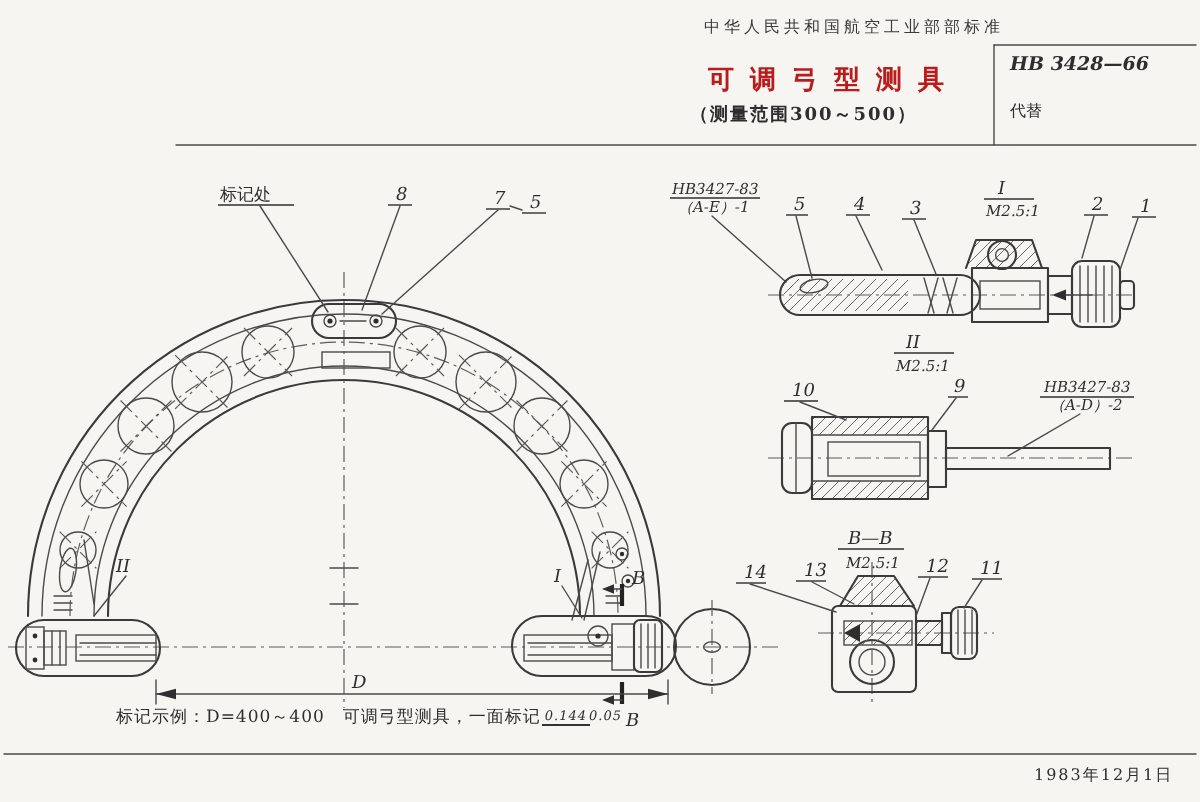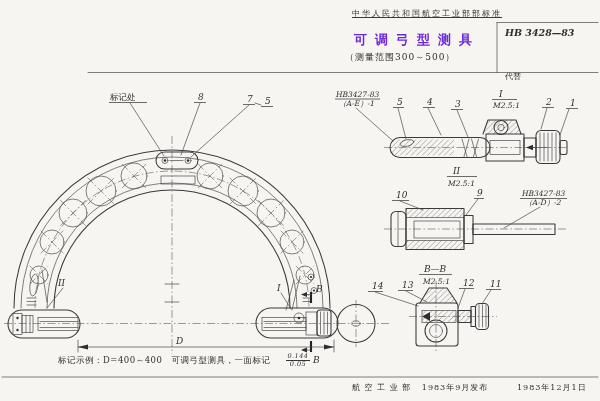--- a/index.html
+++ b/index.html
@@ -1,27 +1,27 @@
 <!DOCTYPE html>
 <html><head>
 <meta charset="utf-8">
 <style>
   html,body{margin:0;padding:0;background:#d8d8d4;}
   .sheet{position:relative;width:600px;height:401px;background:#f6f5f1;overflow:hidden;
          font-family:"DejaVu Serif",serif;color:#2e2e2e;}
   .t{position:absolute;white-space:nowrap;}
-  .org{font-size:8px;letter-spacing:2px;color:#3a3a3a;text-decoration:underline;}
-  .title{font-size:13px;letter-spacing:8px;font-weight:bold;color:#6d28d9;}
-  .subtitle{font-size:9px;letter-spacing:1px;}
+  .org{font-size:8px;letter-spacing:2px;color:#3a3a3a;}
+  .title{font-size:13px;letter-spacing:8px;font-weight:bold;color:#b91c1c;}
+  .subtitle{font-size:9px;letter-spacing:1px;font-weight:bold;}
   .stdno{font-size:9.5px;font-style:italic;font-weight:bold;}
-  .replaces{font-size:8px;margin-top:21px;}
+  .replaces{font-size:8px;}
   .note{font-size:8.5px;letter-spacing:.5px;}
   .foot{font-size:8px;letter-spacing:1px;}
-  .frac{display:inline-flex;flex-direction:column;align-items:center;vertical-align:middle;
-        font-size:6.5px;line-height:1.1;margin:0 16px;text-align:right;}
+  .frac{display:inline-flex;flex-direction:row;align-items:center;vertical-align:middle;
+        font-size:6.5px;line-height:1.1;margin:0 1px;text-align:right;}
   .frac i{font-style:italic;}
   .frac i.fn{border-bottom:.7px solid #333;padding:0 1px;}
   svg{position:absolute;left:0;top:0;}
   svg text{font-family:"DejaVu Serif",serif;font-style:italic;fill:#2e2e2e;font-size:9px;}
   svg text.hz{font-style:normal;font-size:8.5px;}
   svg text.sm{font-size:7.5px;}
   .o{fill:none;stroke:#3a3a3a;stroke-width:1.05;stroke-linecap:round;stroke-linejoin:round;}
   .d{fill:none;stroke:#4a4a4a;stroke-width:.7;stroke-linecap:round;}
   .cl{fill:none;stroke:#5c5c5c;stroke-width:.6;stroke-dasharray:8 2.5 1.5 2.5;}
   .ul{stroke:#2e2e2e;stroke-width:.7;}
@@ -298,30 +298,26 @@
       <line class="d" x1="465" y1="289" x2="458" y2="308"></line>
       <text x="490" y="287">11</text>
       <line class="ul" x1="486" y1="289.5" x2="501" y2="289.5"></line>
       <line class="d" x1="491" y1="290" x2="482" y2="304"></line>
     </g>
   </svg>
 
   <div class="t org" style="left:352px;top:8px">中华人民共和国航空工业部部标准</div>
   <div class="t title" style="left:354px;top:31px">可调弓型测具</div>
   <div class="t subtitle" style="left:345px;top:51px">（测量范围300～500）</div>
-  <div class="t stdno" style="left:505px;top:27px">HB 3428—83</div>
+  <div class="t stdno" style="left:505px;top:27px">HB 3428—66</div>
   <div class="t replaces" style="left:505px;top:50px">代替</div>
 
   <div class="t note" style="left:58px;top:353px">
     <span>标记示例：D=400～400　可调弓型测具，一面标记</span><span class="frac">
         <i class="fn">0.144</i>
         <i>0.05</i>
       </span>
   </div>
 
-  <div class="t foot" style="left:352px;top:382px">
-    <span>航 空 工 业 部</span>&nbsp;&nbsp;
-    <span>1983年9月发布</span>
-  </div>
   <div class="t foot" style="left:517px;top:382px">1983年12月1日</div>
   <div class="t foot" style="left:604px;top:382px">实施</div>
 
 </div>
 
 </body></html>

